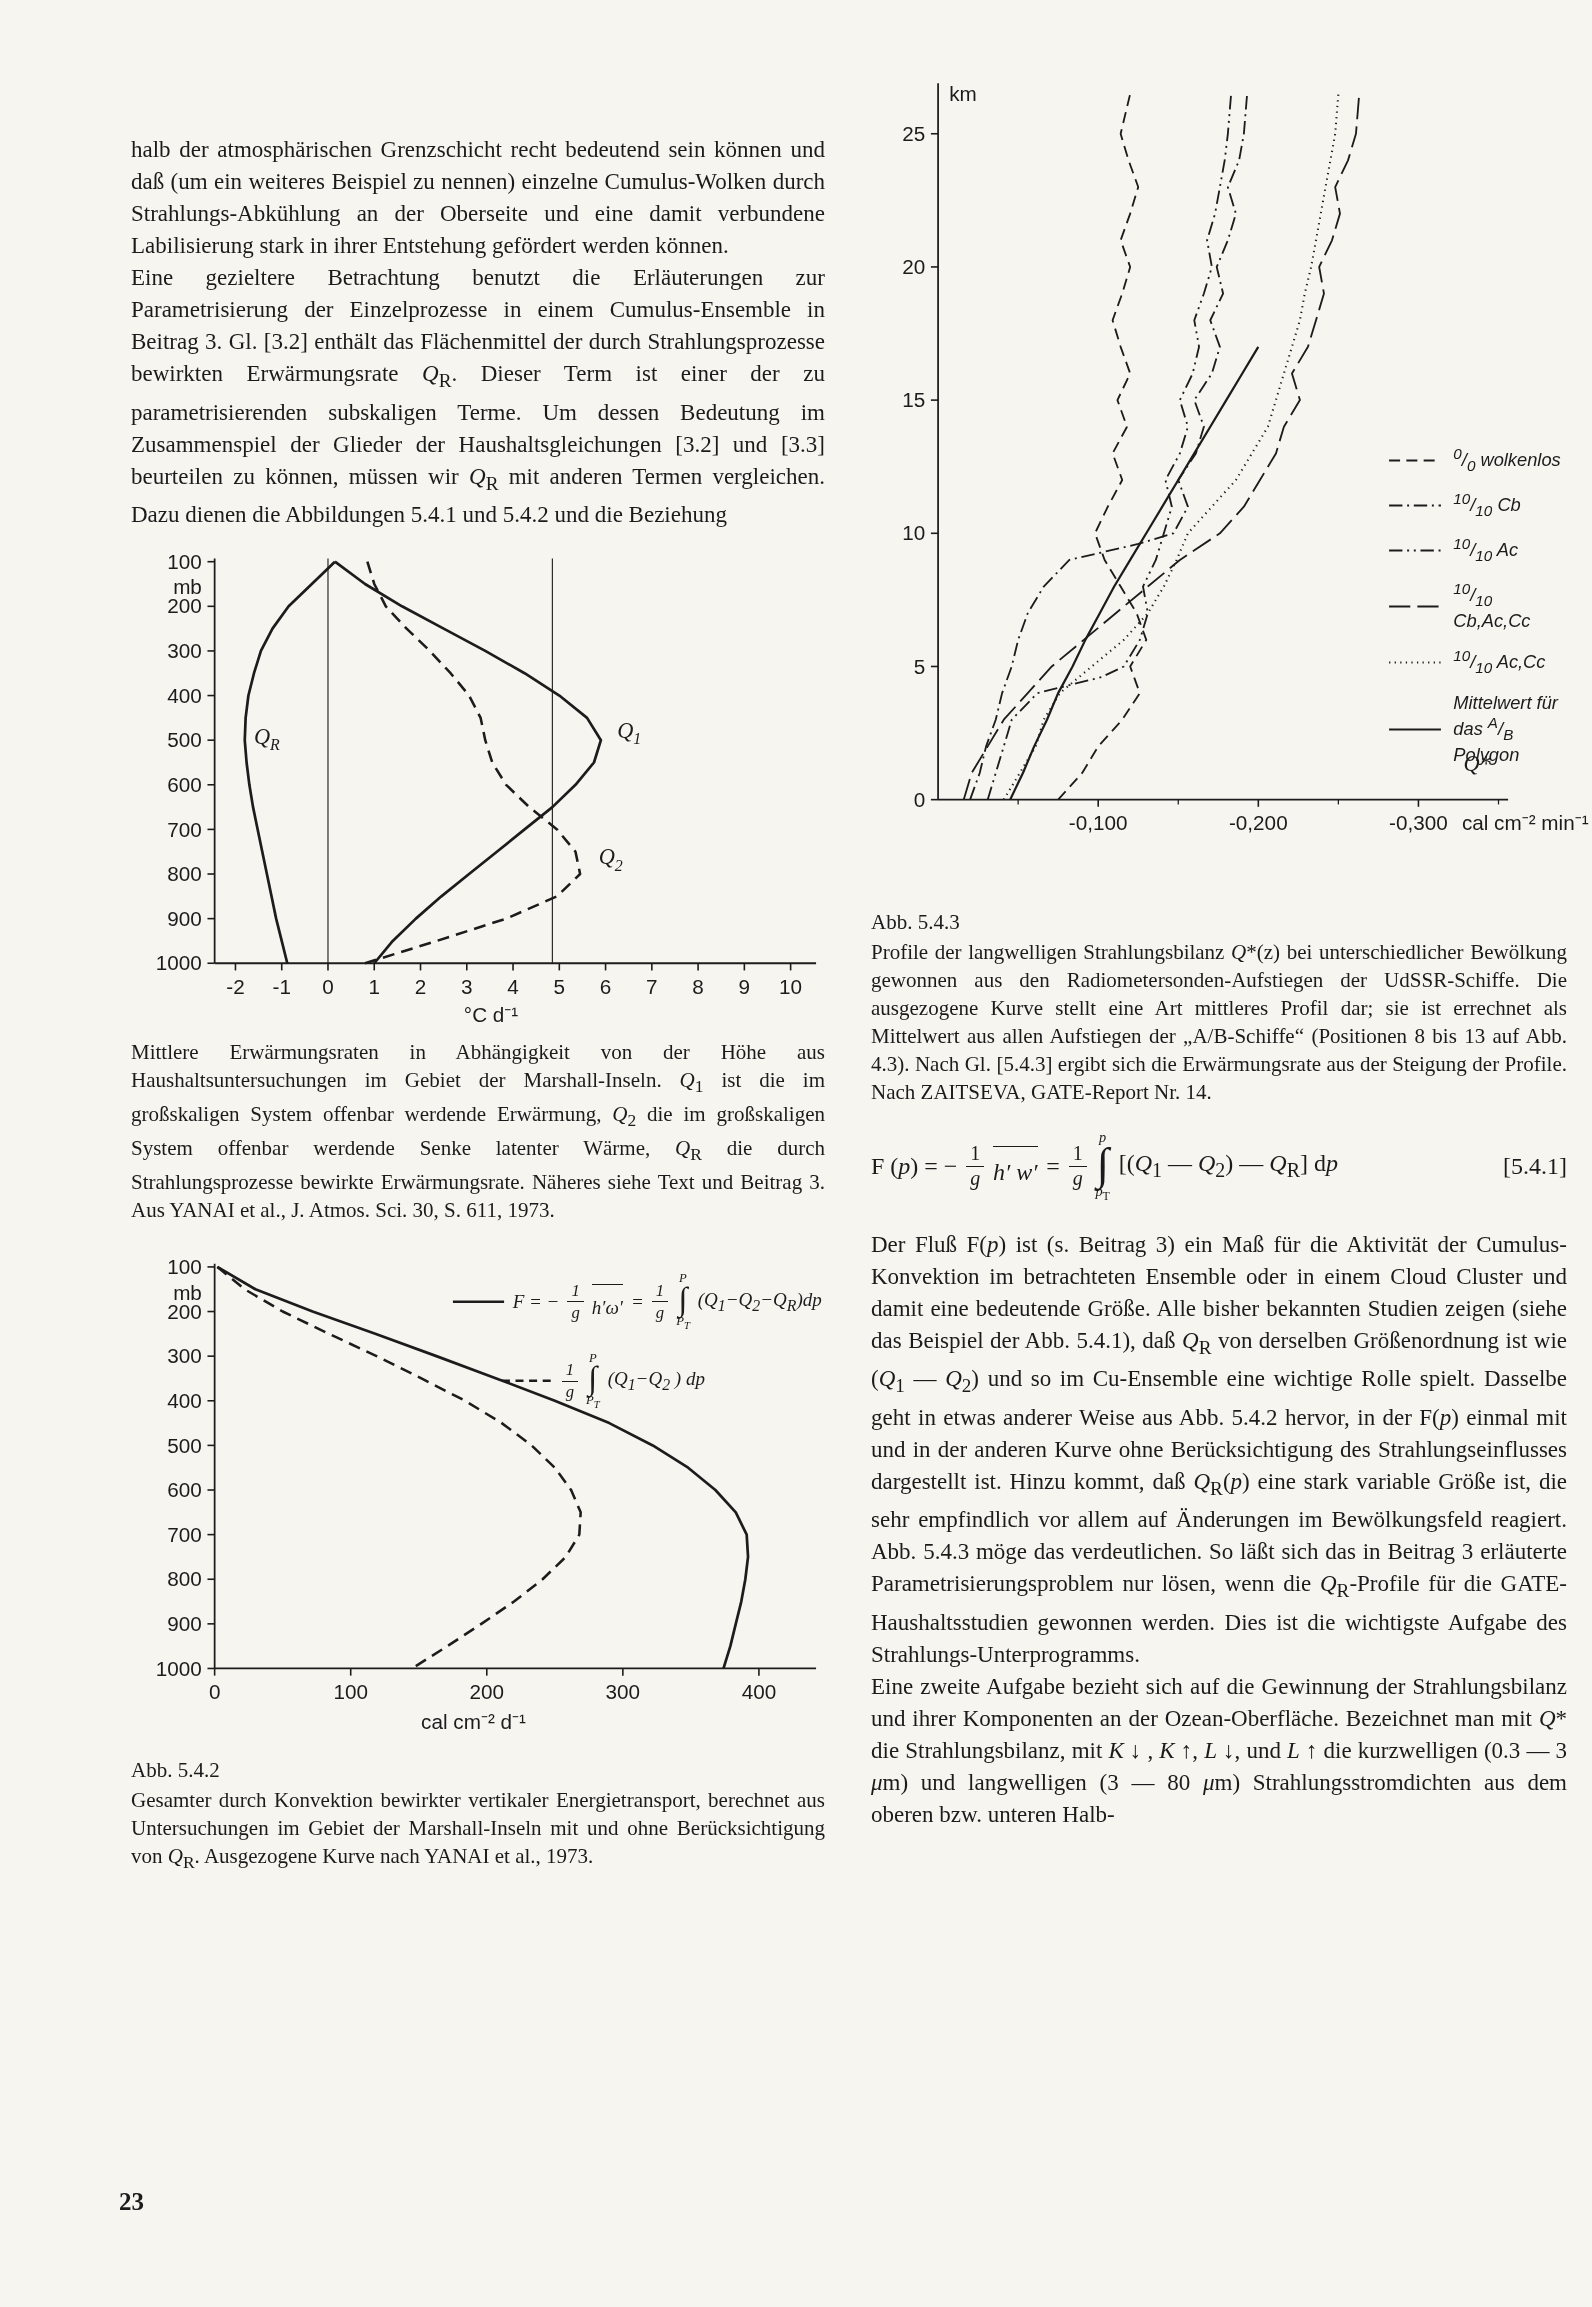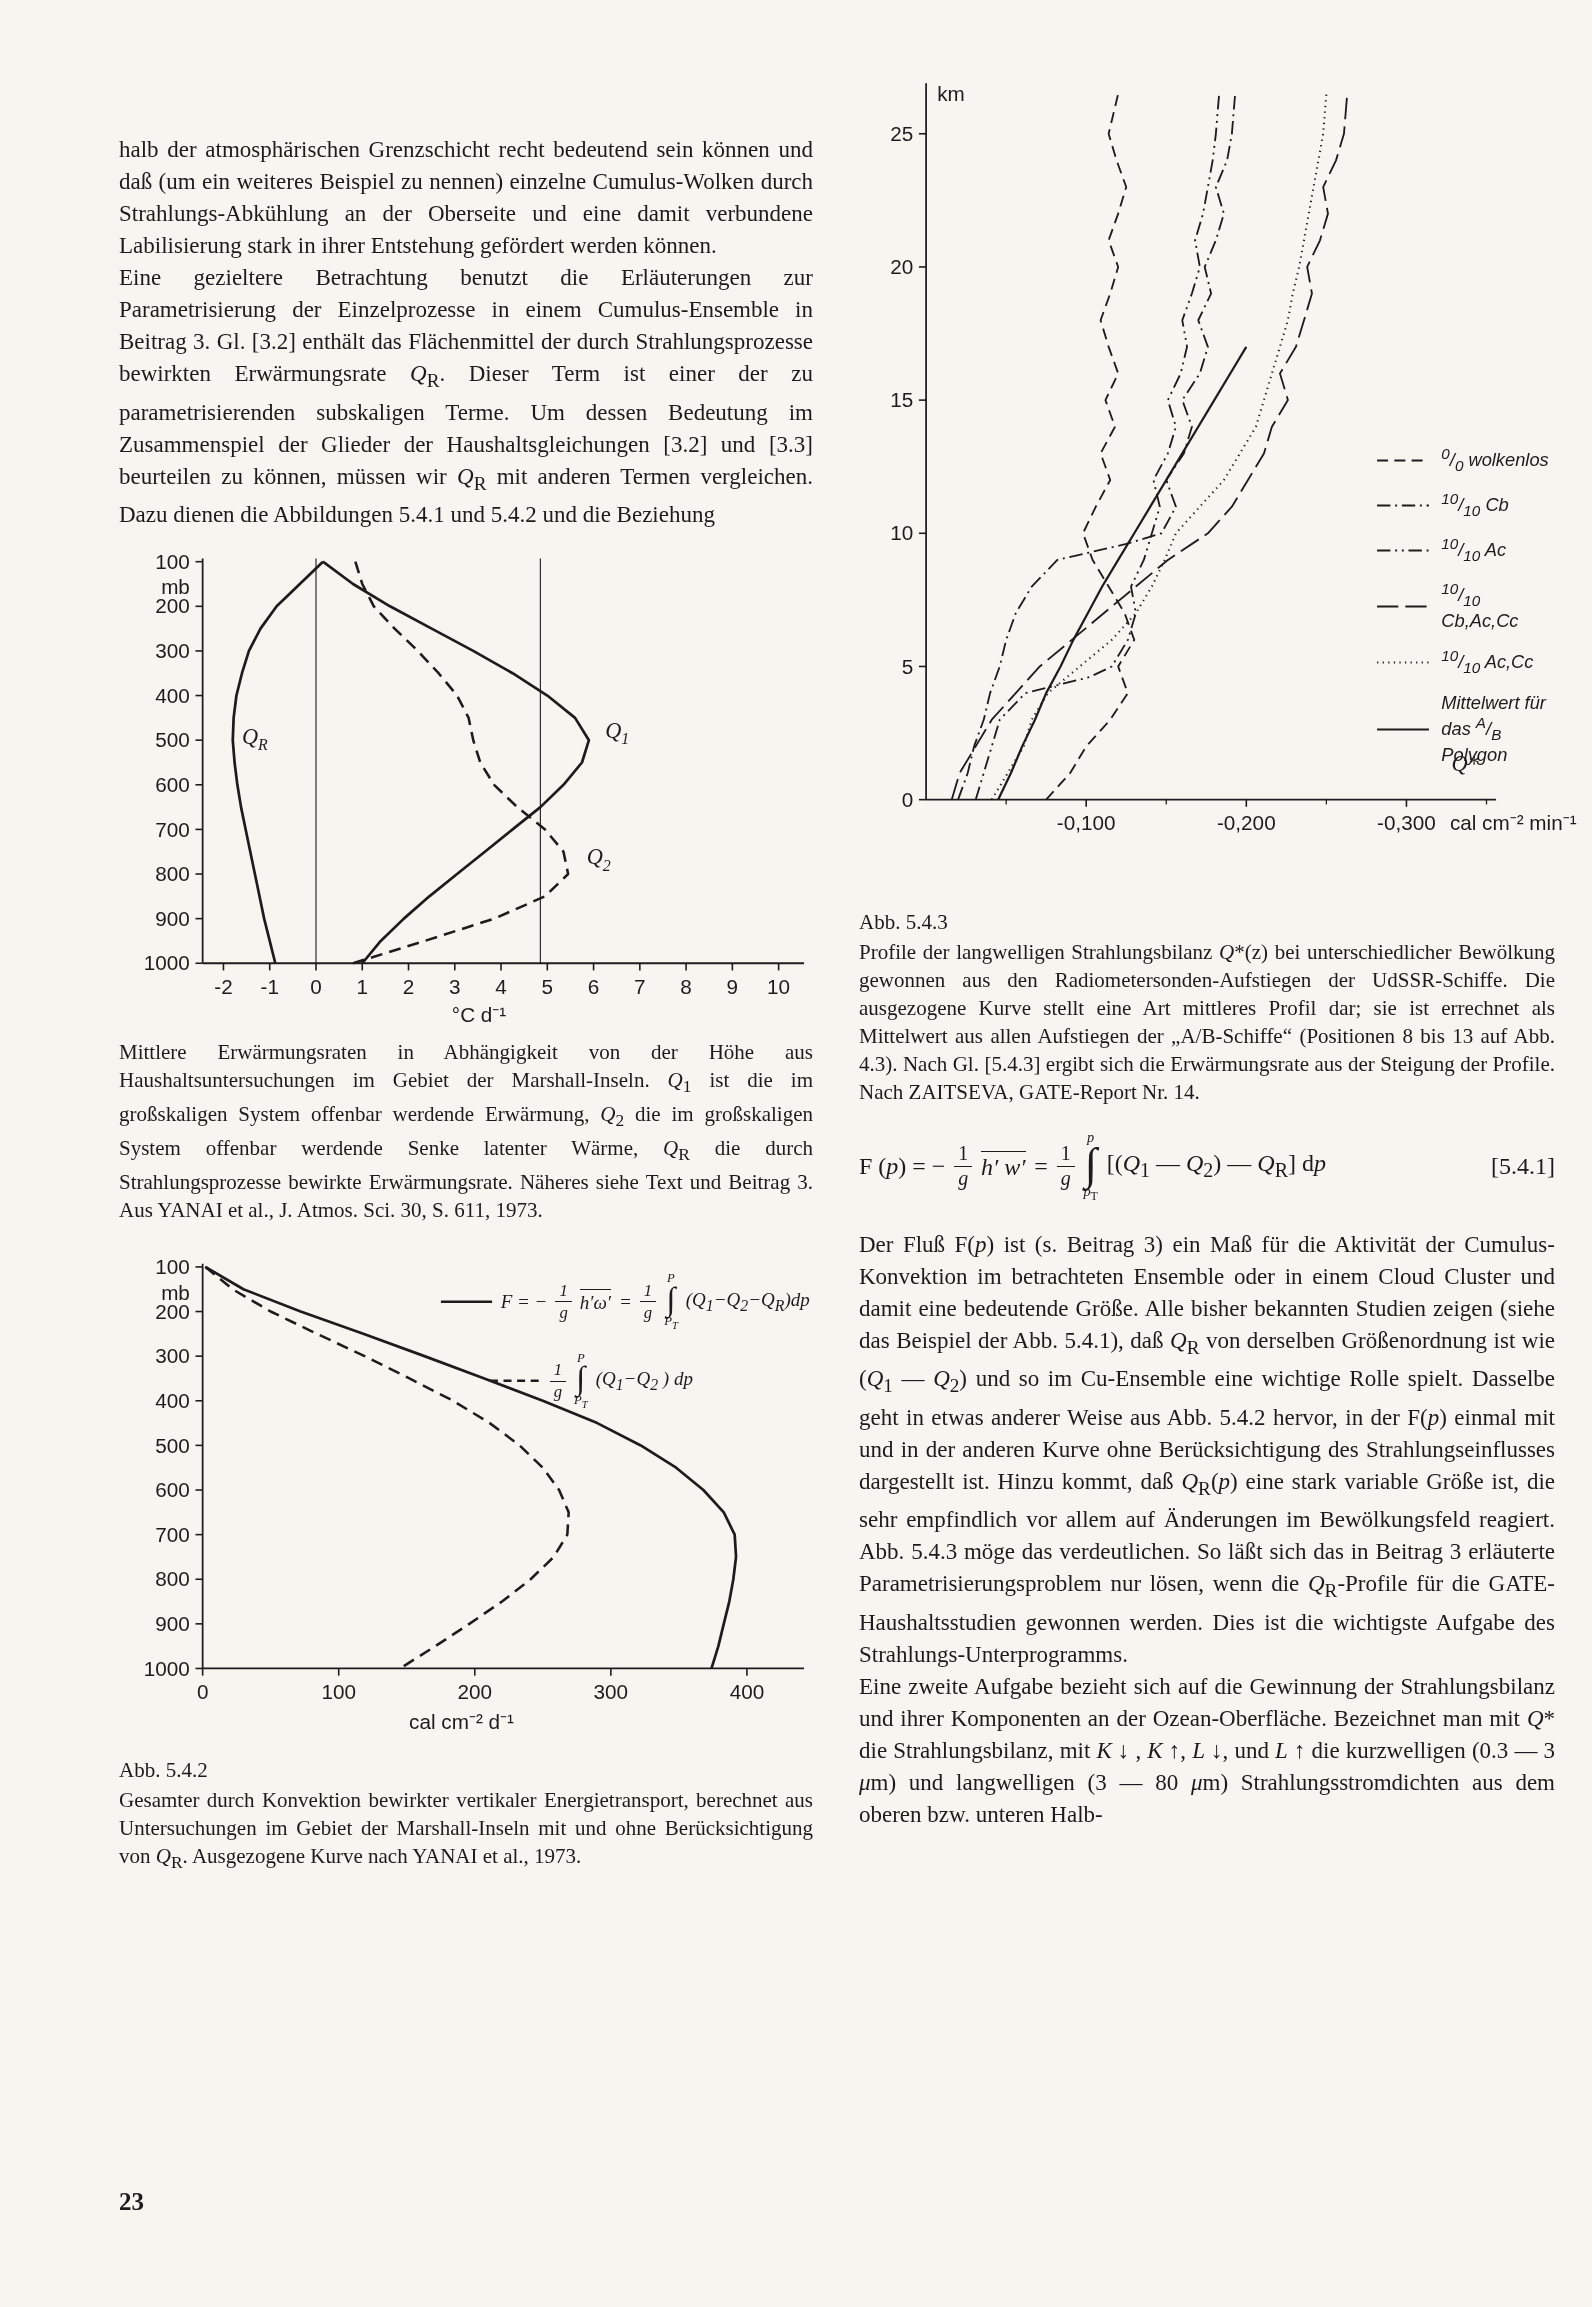--- a/index.html
+++ b/index.html
@@ -1,41 +1,41 @@
 <!DOCTYPE html>
 <html lang="de" style="font-size:12.7px"><head>
 <meta charset="utf-8">
 <style>
   *{margin:0;padding:0;box-sizing:border-box;}
   body{background:#e9e7e2;}
   .page{width:1592px;height:2307px;background:#f7f5f0;color:#1b1b1b;
         font-family:"Liberation Serif",serif;position:relative;overflow:hidden;}
   .columns{display:flex;gap:46px;padding:134px 68px 0 119px;}
-  .col-left{width:694px;flex:0 0 auto;}
+  .col-left{width:694px;flex:0 0 auto;margin-left:12px;}
   .col-right{width:696px;flex:0 0 auto;margin-top:-62px;}
   p.body-text{font-size:23px;line-height:32px;text-align:justify;}
   .caption{font-size:21px;line-height:28px;text-align:justify;margin-bottom:24px;}
   .caption-label{margin-bottom:1.6px;}
   figure{position:relative;display:block;}
   .fig-541{margin:17.5px 0 11px;}
   .fig-542{margin:27px 0 11px;}
   .fig-543{margin:0 0 16px;}
   svg{overflow:visible;display:block;}
   svg text{font-family:"Liberation Sans",sans-serif;fill:#1c1c1c;font-size:26px;}
   svg text.ser{font-family:"Liberation Serif",serif;font-size:28px;}
   
   .legend-542{position:absolute;top:21px;right:3.2px;font-size:19px;font-style:italic;color:#1c1c1c;}
   .leg542-row{display:flex;align-items:center;gap:8px;margin-bottom:21px;}
   .leg542-row.row2{margin-left:49px;}
   .leg542-row .sample{flex:0 0 auto;}
   
   .frac{display:inline-flex;flex-direction:column;align-items:center;line-height:1.05;font-size:16.7px;}
   .frac .num{border-bottom:1.6px solid #1c1c1c;padding:0 4px 1.6px;}
   .frac .den{padding-top:1.6px;}
-  .ol{border-top:1.6px solid #1c1c1c;padding-top:2px;}
+  .ol{border-top:1.6px solid #1c1c1c;padding-top:12px;}
   .intgrp{display:inline-flex;flex-direction:column;align-items:center;line-height:1;}
   .intgrp .lim{font-size:12.7px;line-height:1;}
   .intgrp .int{font-size:33px;font-style:normal;line-height:0.9;}
   
   .legend-543{position:absolute;left:516px;top:373px;display:flex;flex-direction:column;gap:15px;
               font-family:"Liberation Sans",sans-serif;font-size:18.3px;color:#1c1c1c;font-style:italic;}
   .leg543-row{display:flex;align-items:center;gap:10.3px;line-height:1.2;}
   .leg543-row svg{flex:0 0 auto;}
   
   .equation{display:flex;align-items:center;font-size:24px;margin:21px 0 25.5px;}

